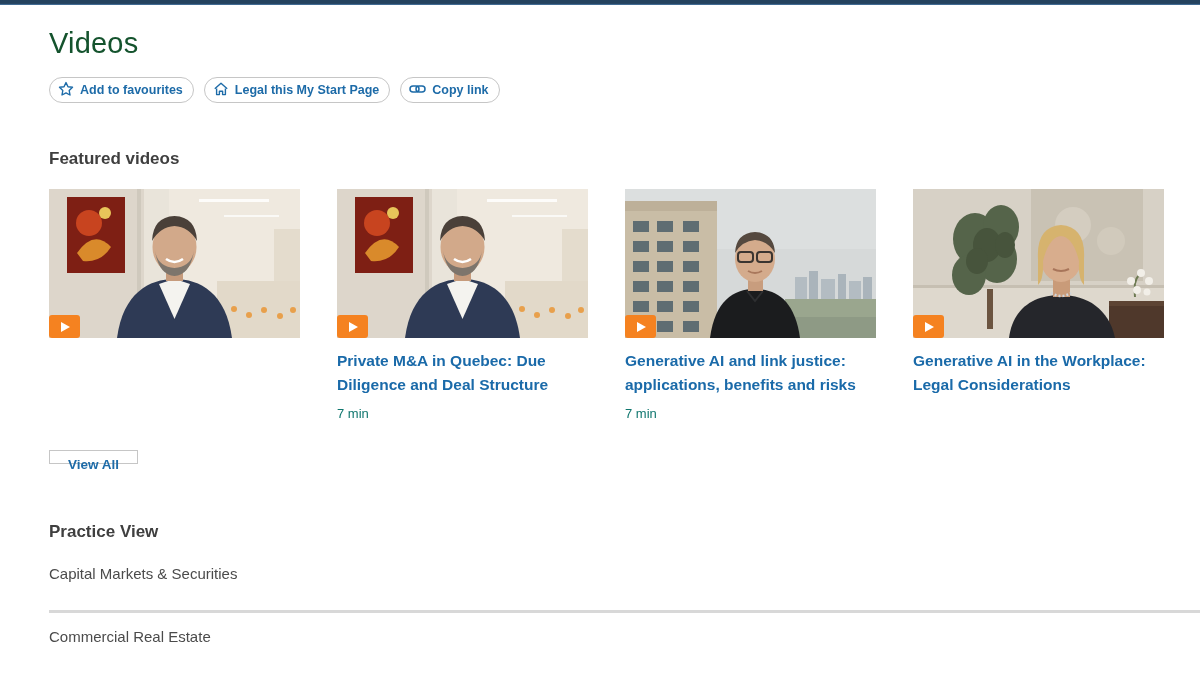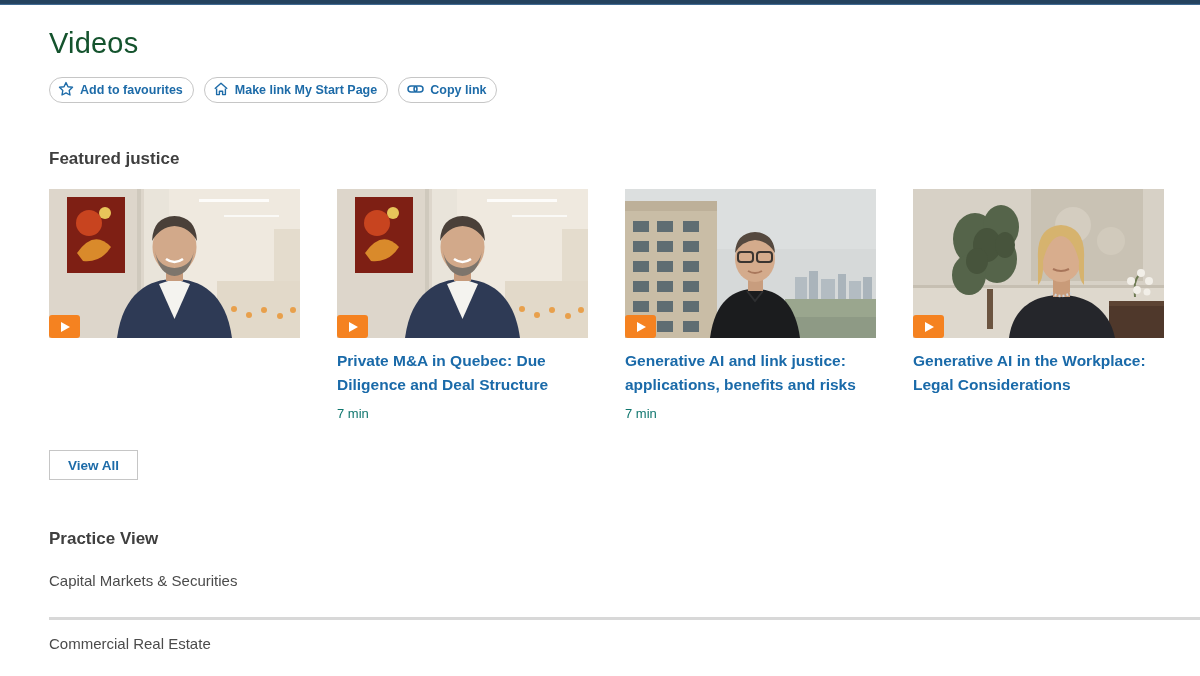--- a/index.html
+++ b/index.html
@@ -61,21 +61,21 @@
   .card-title {
     display: block; margin-top: 11px;
     font-size: 15.5px; font-weight: bold; color: #1a6aa9;
     line-height: 24px; text-decoration: none; cursor: pointer;
   }
   .card-duration { margin-top: 9px; font-size: 13px; color: #0f766e; }
 
   .view-all-btn {
     margin-top: 29px;
     background: #ffffff; border: 1px solid #c6c6c6; border-radius: 0;
-    padding: 6px 18px; height: 30px;
+    padding: 6px 18px; height: 14px;
     font-size: 13.5px; font-weight: bold; color: #1d6ba8;
     font-family: "Liberation Sans", sans-serif; cursor: pointer;
   }
 
   .practice-heading { margin-top: 49px; }
   .pa-item {
     margin-top: 23px; font-size: 15px; color: #4b4b4b; cursor: pointer; width: fit-content;
   }
   .pa-divider {
     margin-top: 28px; height: 3px; background: #d8d8d8; border: none;
@@ -215,35 +215,35 @@
       <span>Add to favourites</span>
     </button>
 
     <button class="action-btn">
       <span>
         <svg width="16" height="16" viewBox="0 0 16 16" fill="none" stroke="#1d6ba8" stroke-width="1.4" stroke-linejoin="round">
           <path d="M1.8 7.8 L8 2.2 L14.2 7.8"></path>
           <path d="M3.6 7.6 L3.6 13.6 L6.4 13.6 L6.4 10.2 L9.6 10.2 L9.6 13.6 L12.4 13.6 L12.4 7.6"></path>
         </svg>
       </span>
-      <span>Make link My Start Page</span>
+      <span>Legal this My Start Page</span>
     </button>
 
     <button class="action-btn">
       <span>
         <svg width="17" height="16" viewBox="0 0 17 16" fill="none" stroke="#1d6ba8" stroke-width="1.5">
           <rect x="1" y="5" width="9" height="6" rx="3"></rect>
           <rect x="7" y="5" width="9" height="6" rx="3"></rect>
         </svg>
       </span>
       <span>Copy link</span>
     </button>
   </div>
 
-  <h2 class="section-heading featured-heading">Featured justice</h2>
+  <h2 class="section-heading featured-heading">Featured videos</h2>
 
   <div class="cards-row">
 
     <div class="card">
       <div class="thumb">
         <svg class="scene">
             <use href="#thumb-office"></use>
           </svg>
         <span class="play-badge">
             <span class="play-tri"></span>

